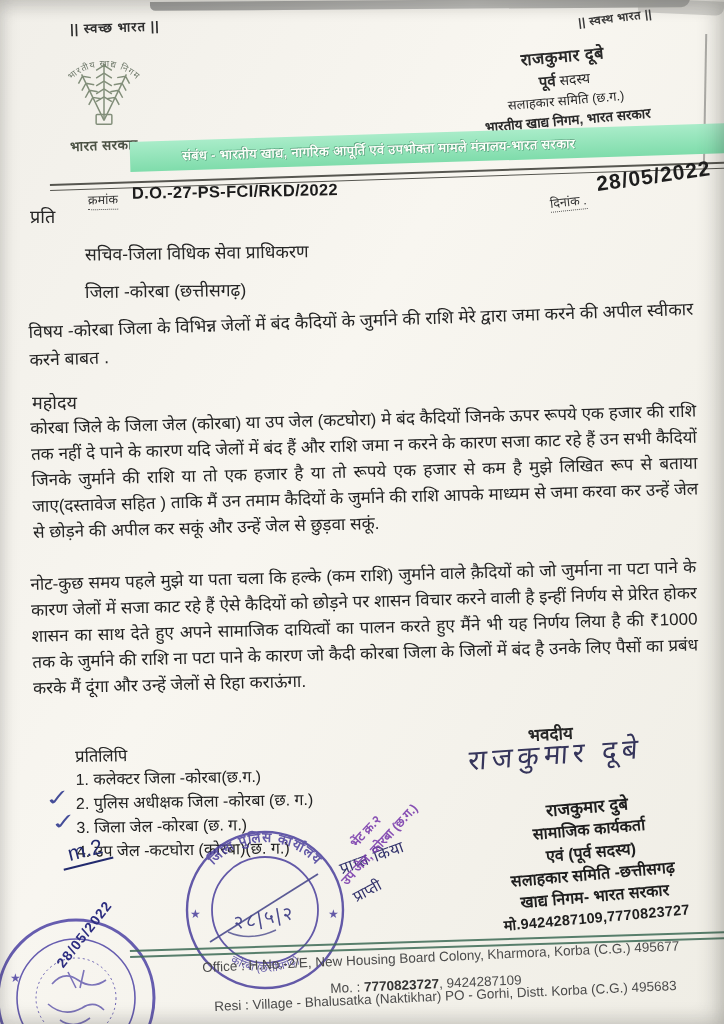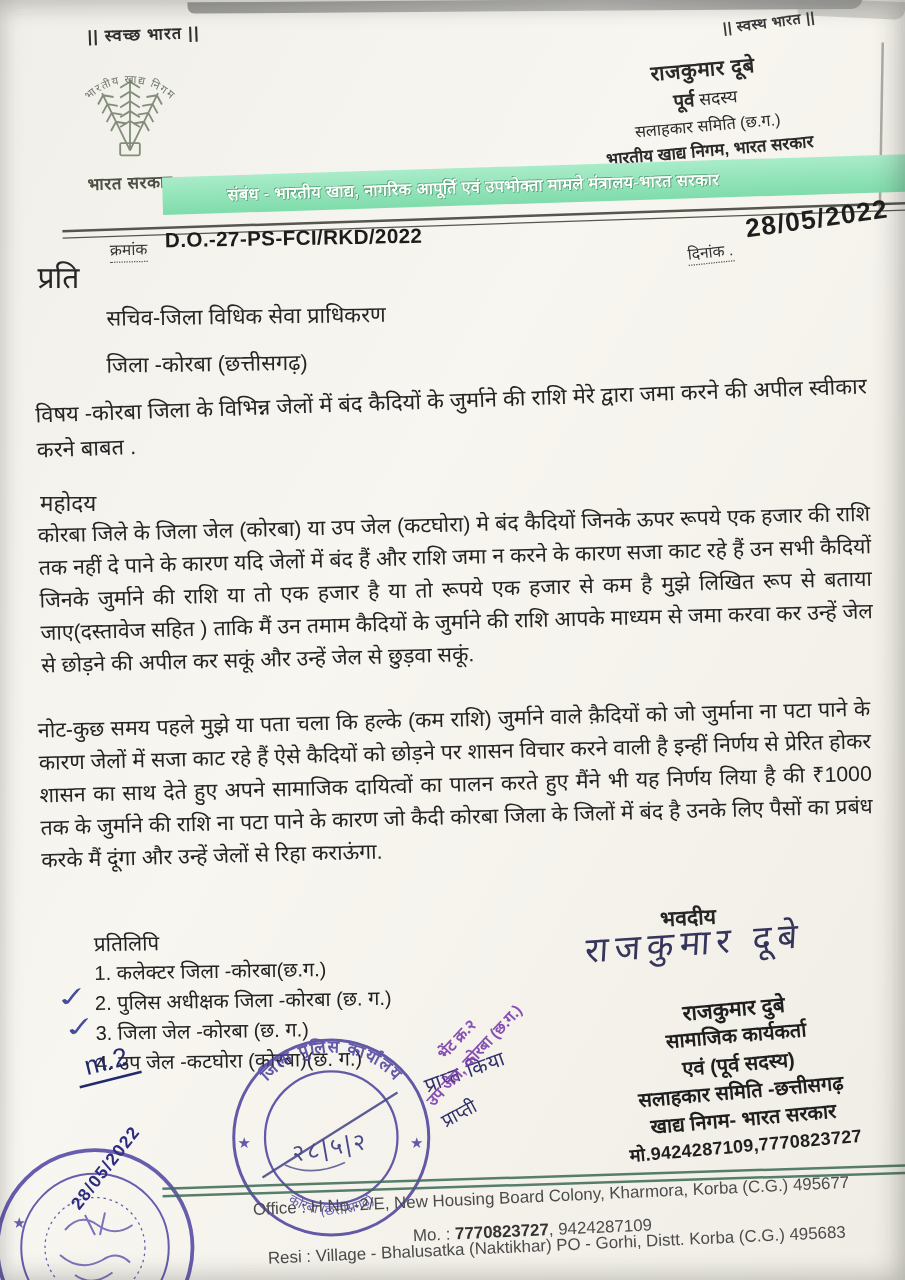--- a/index.html
+++ b/index.html
@@ -30,21 +30,21 @@
   .banner{top:142px; left:130px; width:612px; height:30px; transform:rotate(-1.8deg); transform-origin:left center;
     background:linear-gradient(180deg,#a9ecc9,#7fdcab); display:flex; align-items:center; padding-left:52px; box-sizing:border-box;}
   .banner span{font-size:13px; font-weight:bold; color:#fbfff9; text-shadow:.6px .6px 0 #4d9a74,-.6px -.6px 0 #4d9a74; letter-spacing:.3px; white-space:nowrap;}
   .rule-banner{top:184px; left:50px; width:700px; height:4px; border-top:2px solid #45453f; border-bottom:1.6px solid #45453f; transform:rotate(-1.9deg); transform-origin:left center; opacity:.9;}
   
   .ref-label{top:191px; left:88px; font-size:12.5px; color:#333; border-bottom:1px dotted #555; transform:rotate(-1.5deg); padding-bottom:1px;}
   .ref-number{top:182px; left:132px; font-size:16.5px; font-weight:bold; letter-spacing:.3px; color:#1c1c1c; transform:rotate(-1deg);}
   .date-label{top:193px; left:550px; font-size:12.5px; color:#333; border-bottom:1px dotted #555; transform:rotate(-6deg);}
   .date-value{top:164px; left:596px; font-size:21px; font-weight:bold; color:#1e1e1e; transform:rotate(-8deg); letter-spacing:1px;}
   
-  .to-label{top:204px; left:30px; font-size:24px;}
+  .to-label{top:204px; left:30px; font-size:18px;}
   .recipient-1{top:240px; left:85px; font-size:17.5px; transform:rotate(-.8deg);}
   .recipient-2{top:278px; left:85px; font-size:17.5px; transform:rotate(-.8deg);}
   .subject{top:318px; left:28px; width:668px; font-size:17.5px; line-height:28px; transform:rotate(-2deg); transform-origin:left top; color:#242424;}
   .salutation{top:390px; left:32px; font-size:18px;}
   .para{left:30px; width:666px; font-size:17px; line-height:26px; transform:rotate(-1.5deg); transform-origin:left top; text-align:justify; color:#242424;}
   .para1{top:416px;}
   .para2{top:572px;}
   
   .valediction{top:722px; left:528px; font-size:17px; font-weight:bold; transform:rotate(-3deg);}
   .signature{top:734px; left:468px; font-size:28px; color:#26264f; transform:rotate(-4deg) skewX(-7deg); letter-spacing:5px; opacity:.92; white-space:nowrap;}

